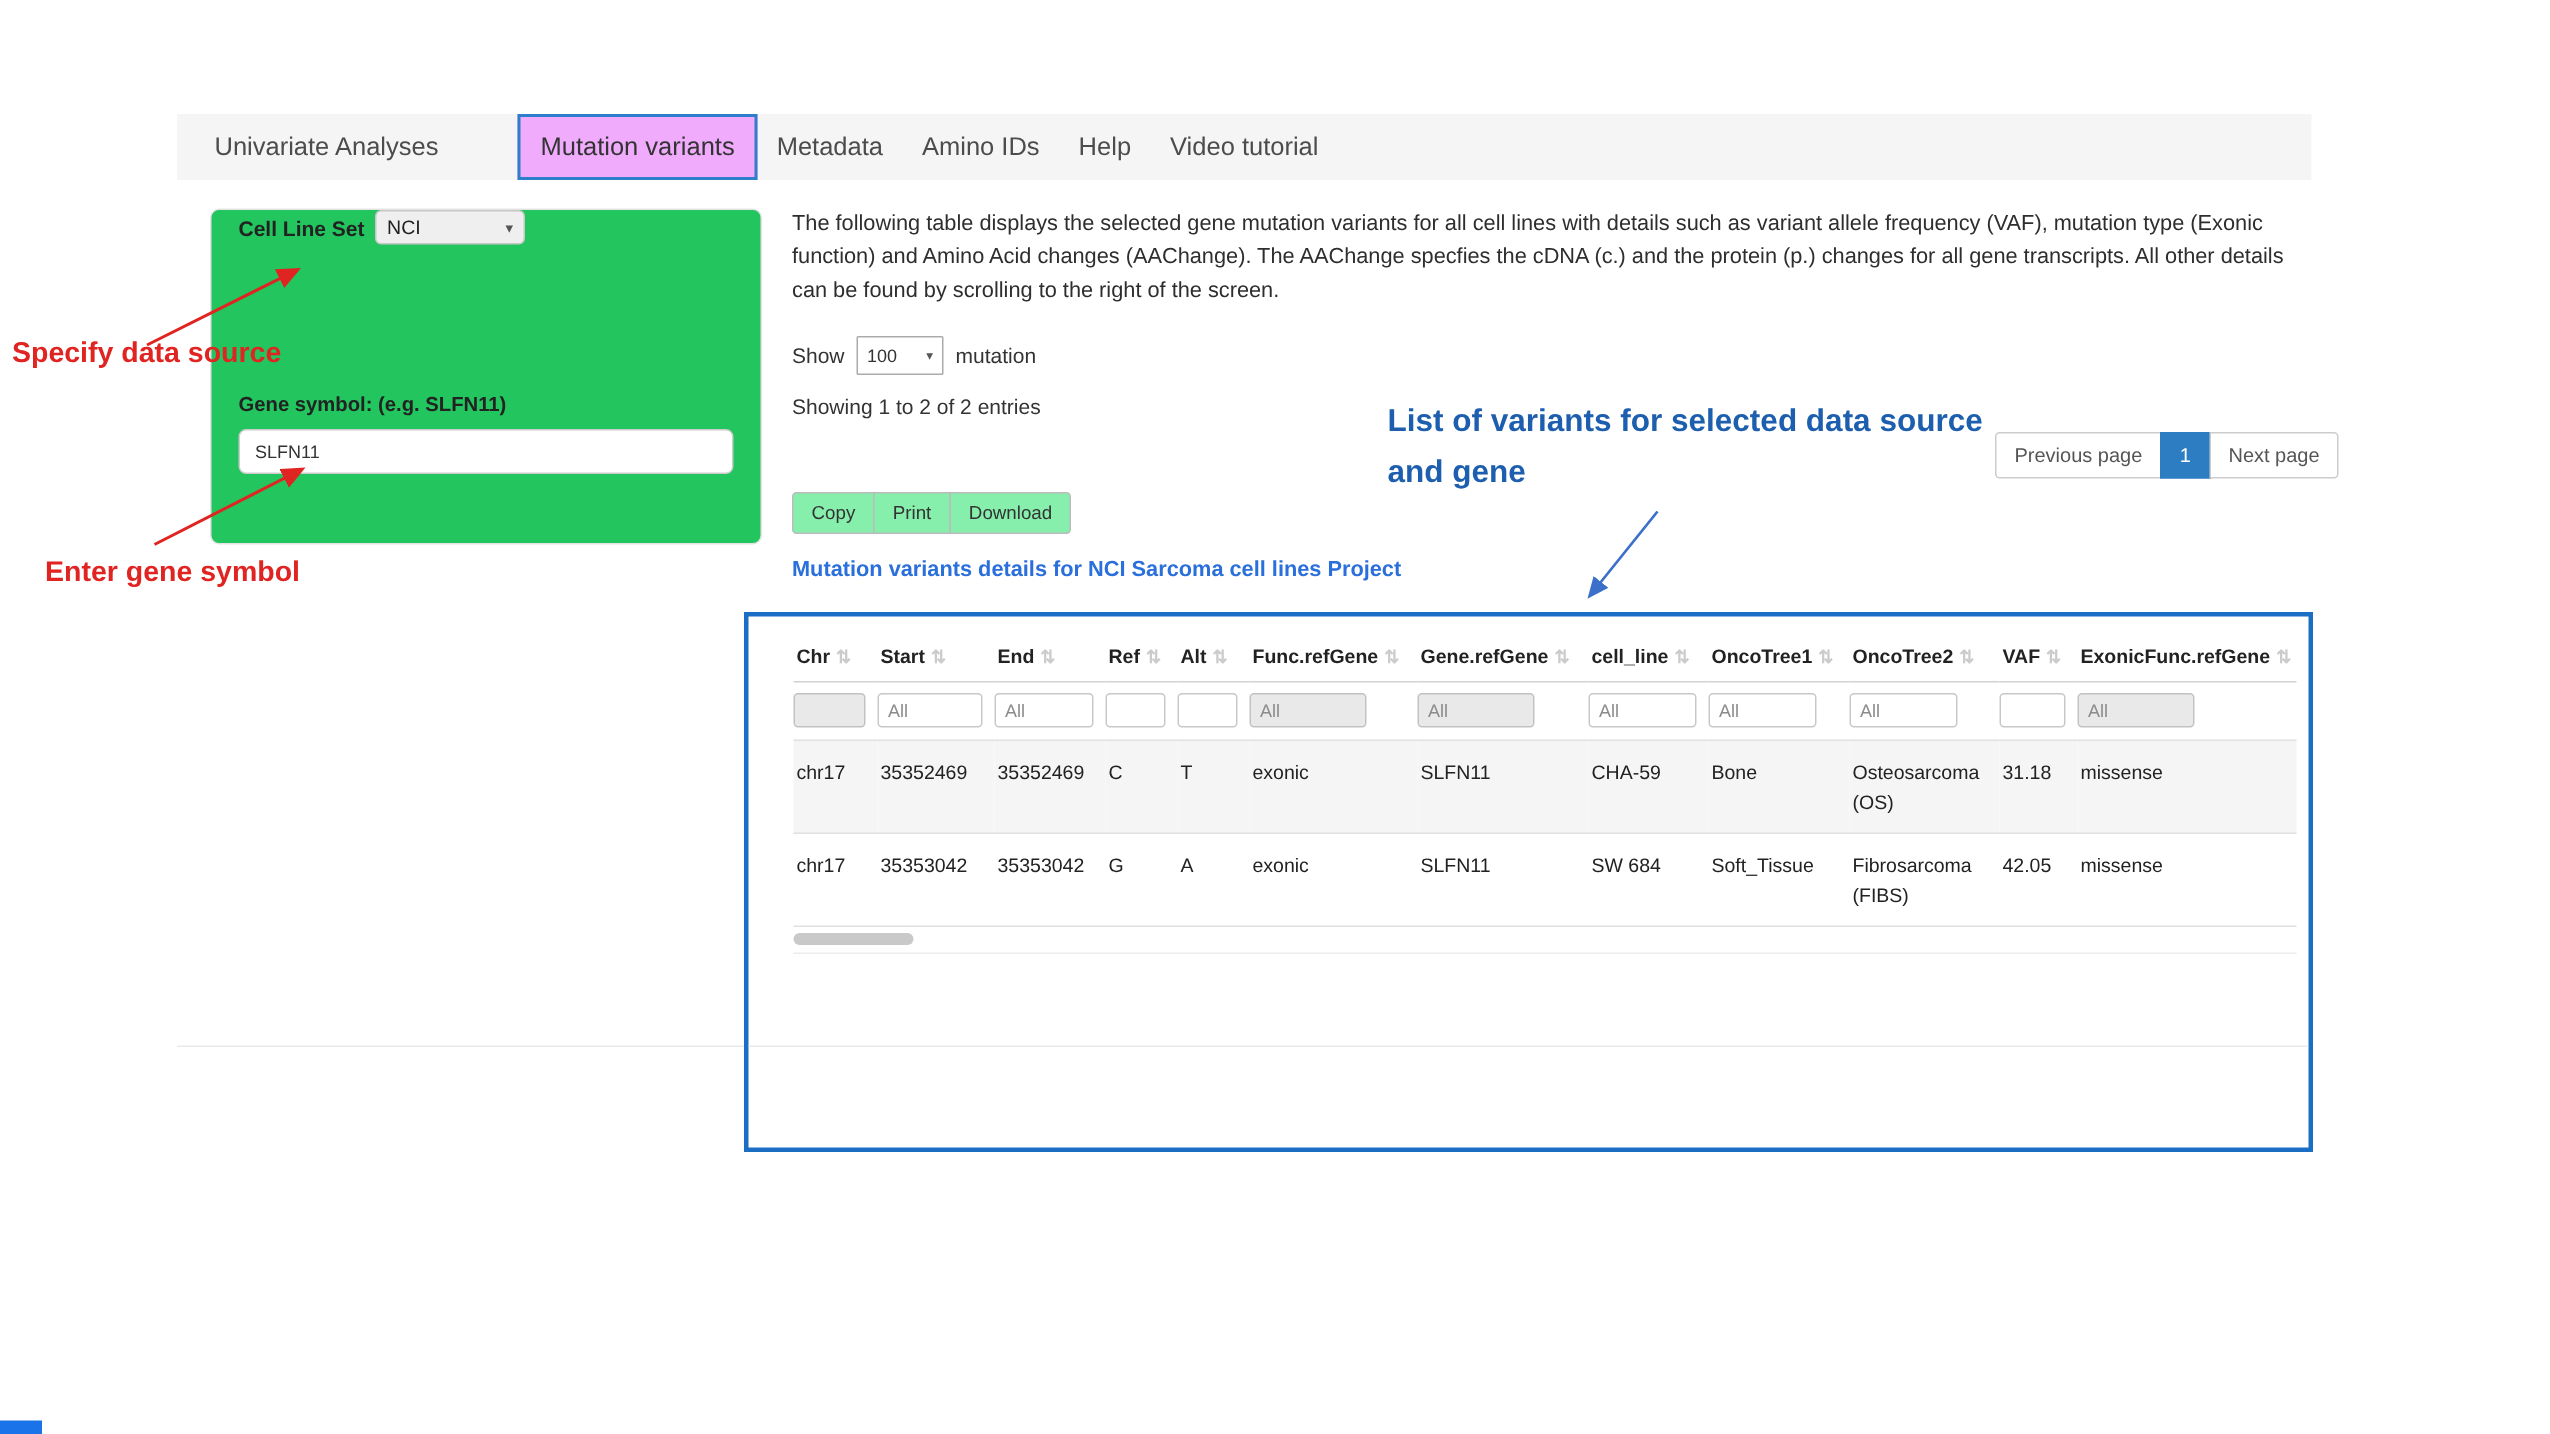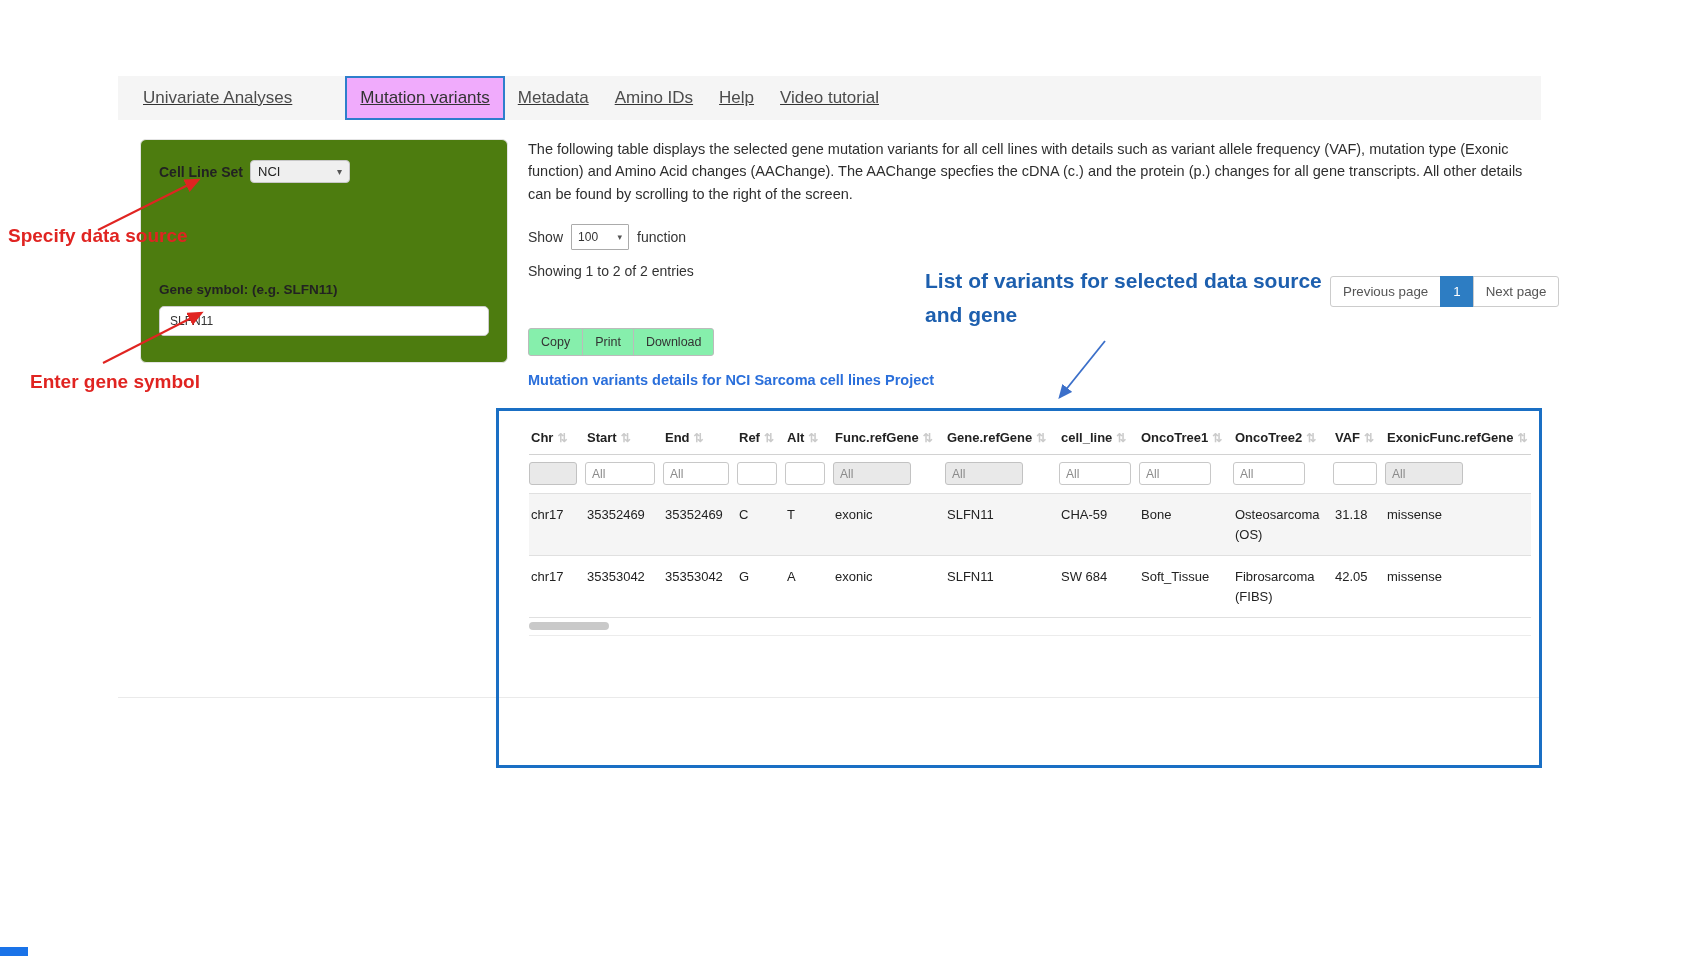--- a/index.html
+++ b/index.html
@@ -7,26 +7,26 @@
     --link-blue:#2a6fdb;
     --annotation-red:#e02421;
     --annotation-blue:#1d5fae;
     --pagination-blue:#2d7dc3;
   }
   *{box-sizing:border-box;margin:0;padding:0;}
   body{background:#fff;font-family:"Liberation Sans",sans-serif;color:#333;}
   .page{position:relative;width:1700px;height:956px;background:#fff;overflow:hidden;}
 
   
-  .navbar{position:absolute;left:118px;top:76px;width:1423px;height:44px;background:#f5f5f5;display:flex;align-items:stretch;padding-left:12px;text-decoration:underline;}
+  .navbar{position:absolute;left:118px;top:76px;width:1423px;height:44px;background:#f5f5f5;display:flex;align-items:stretch;padding-left:12px;}
   .nav-item{display:flex;align-items:center;padding:0 13px;font-size:17px;color:#4c4c4c;cursor:pointer;white-space:nowrap;}
   .nav-item-active{background:#f0abfc;border:2px solid #2e7ecc;color:#333;margin-left:40px;}
 
   
-  .sidebar-panel{position:absolute;left:140px;top:139px;width:368px;height:224px;background:#4d7c0f;border:1px solid #e4e4e4;border-radius:6px;padding:20px 18px;}
+  .sidebar-panel{position:absolute;left:140px;top:139px;width:368px;height:224px;background:#22c55e;border:1px solid #e4e4e4;border-radius:6px;padding:0 18px;}
   .cls-row{display:flex;align-items:center;gap:7px;}
   .bold-label{font-size:14px;font-weight:bold;color:#222;}
   .fake-select{display:inline-flex;align-items:center;justify-content:space-between;background:#efefef;border:1px solid #c7c7c7;border-radius:4px;height:23px;padding:0 7px;font-size:13px;color:#222;min-width:100px;cursor:pointer;}
   .fake-select .chev{font-size:10px;color:#555;margin-left:8px;}
   .gene-label{margin-top:99px;font-size:13.5px;font-weight:bold;color:#222;}
   .gene-input{margin-top:9px;width:330px;height:30px;border:1px solid #ccc;border-radius:5px;padding:0 10px;font-size:12px;color:#333;font-family:"Liberation Sans",sans-serif;background:#fff;}
 
   
   .red-note{position:absolute;color:var(--annotation-red);font-size:19px;font-weight:bold;white-space:nowrap;}
   .note-specify{left:8px;top:225px;}
@@ -41,21 +41,21 @@
   .entries-select{display:inline-flex;align-items:center;justify-content:space-between;border:1px solid #ababab;border-radius:1px;height:26px;min-width:58px;padding:0 6px;font-size:12px;color:#333;background:#fff;cursor:pointer;}
   .entries-select .chev{font-size:9px;color:#555;margin-left:6px;}
   .showing-text{position:absolute;left:528px;top:263px;font-size:14px;color:#333;}
   .btn-group{position:absolute;left:528px;top:328px;display:flex;}
   .dt-button{border:1px solid #bbb;background:#86efac;padding:6px 12px;font-size:12.5px;color:#333;cursor:pointer;margin-left:-1px;font-family:"Liberation Sans",sans-serif;}
   .dt-button:first-child{border-radius:3px 0 0 3px;margin-left:0;}
   .dt-button:last-child{border-radius:0 3px 3px 0;}
   .table-title{position:absolute;left:528px;top:372px;font-size:14.5px;font-weight:600;color:var(--link-blue);cursor:pointer;}
 
   
-  .pagination{position:absolute;left:1330px;top:276px;display:flex;font-size:12.5px;align-items:center;}
+  .pagination{position:absolute;left:1330px;top:288px;display:flex;font-size:12.5px;align-items:center;}
   .page-btn{border:1px solid #ccc;background:#fff;color:#555;padding:7px 12px;cursor:pointer;margin-left:-1px;}
   .page-btn:first-child{border-radius:3px 0 0 3px;margin-left:0;}
   .page-btn:last-child{border-radius:0 3px 3px 0;}
   .page-btn.active{background:var(--pagination-blue);border-color:var(--pagination-blue);color:#fff;padding:7px 12px;}
 
   
   .page-divider{position:absolute;left:118px;top:697px;width:1423px;border-top:1px solid #eaeaea;}
 
   
   .table-wrap{position:absolute;left:496px;top:408px;width:1046px;height:360px;border:3px solid var(--accent-blue);background:#fff;padding:10px 18px 0 30px;overflow:hidden;}
@@ -109,21 +109,21 @@
   <div class="blue-note">List of variants for selected data source and gene</div>
 
   <p class="description">The following table displays the selected gene mutation variants for all cell lines with details such as variant allele frequency (VAF), mutation type (Exonic function) and Amino Acid changes (AAChange). The AAChange specfies the cDNA (c.) and the protein (p.) changes for all gene transcripts. All other details can be found by scrolling to the right of the screen.</p>
 
   <div class="show-row">
     <span>Show</span>
     <span class="entries-select">
       <span>100</span>
       <span class="chev">▾</span>
     </span>
-    <span>function</span>
+    <span>mutation</span>
   </div>
 
   <div class="showing-text">Showing 1 to 2 of 2 entries</div>
 
   <div class="btn-group">
     <button class="dt-button">Copy</button>
     <button class="dt-button">Print</button>
     <button class="dt-button">Download</button>
   </div>
 

